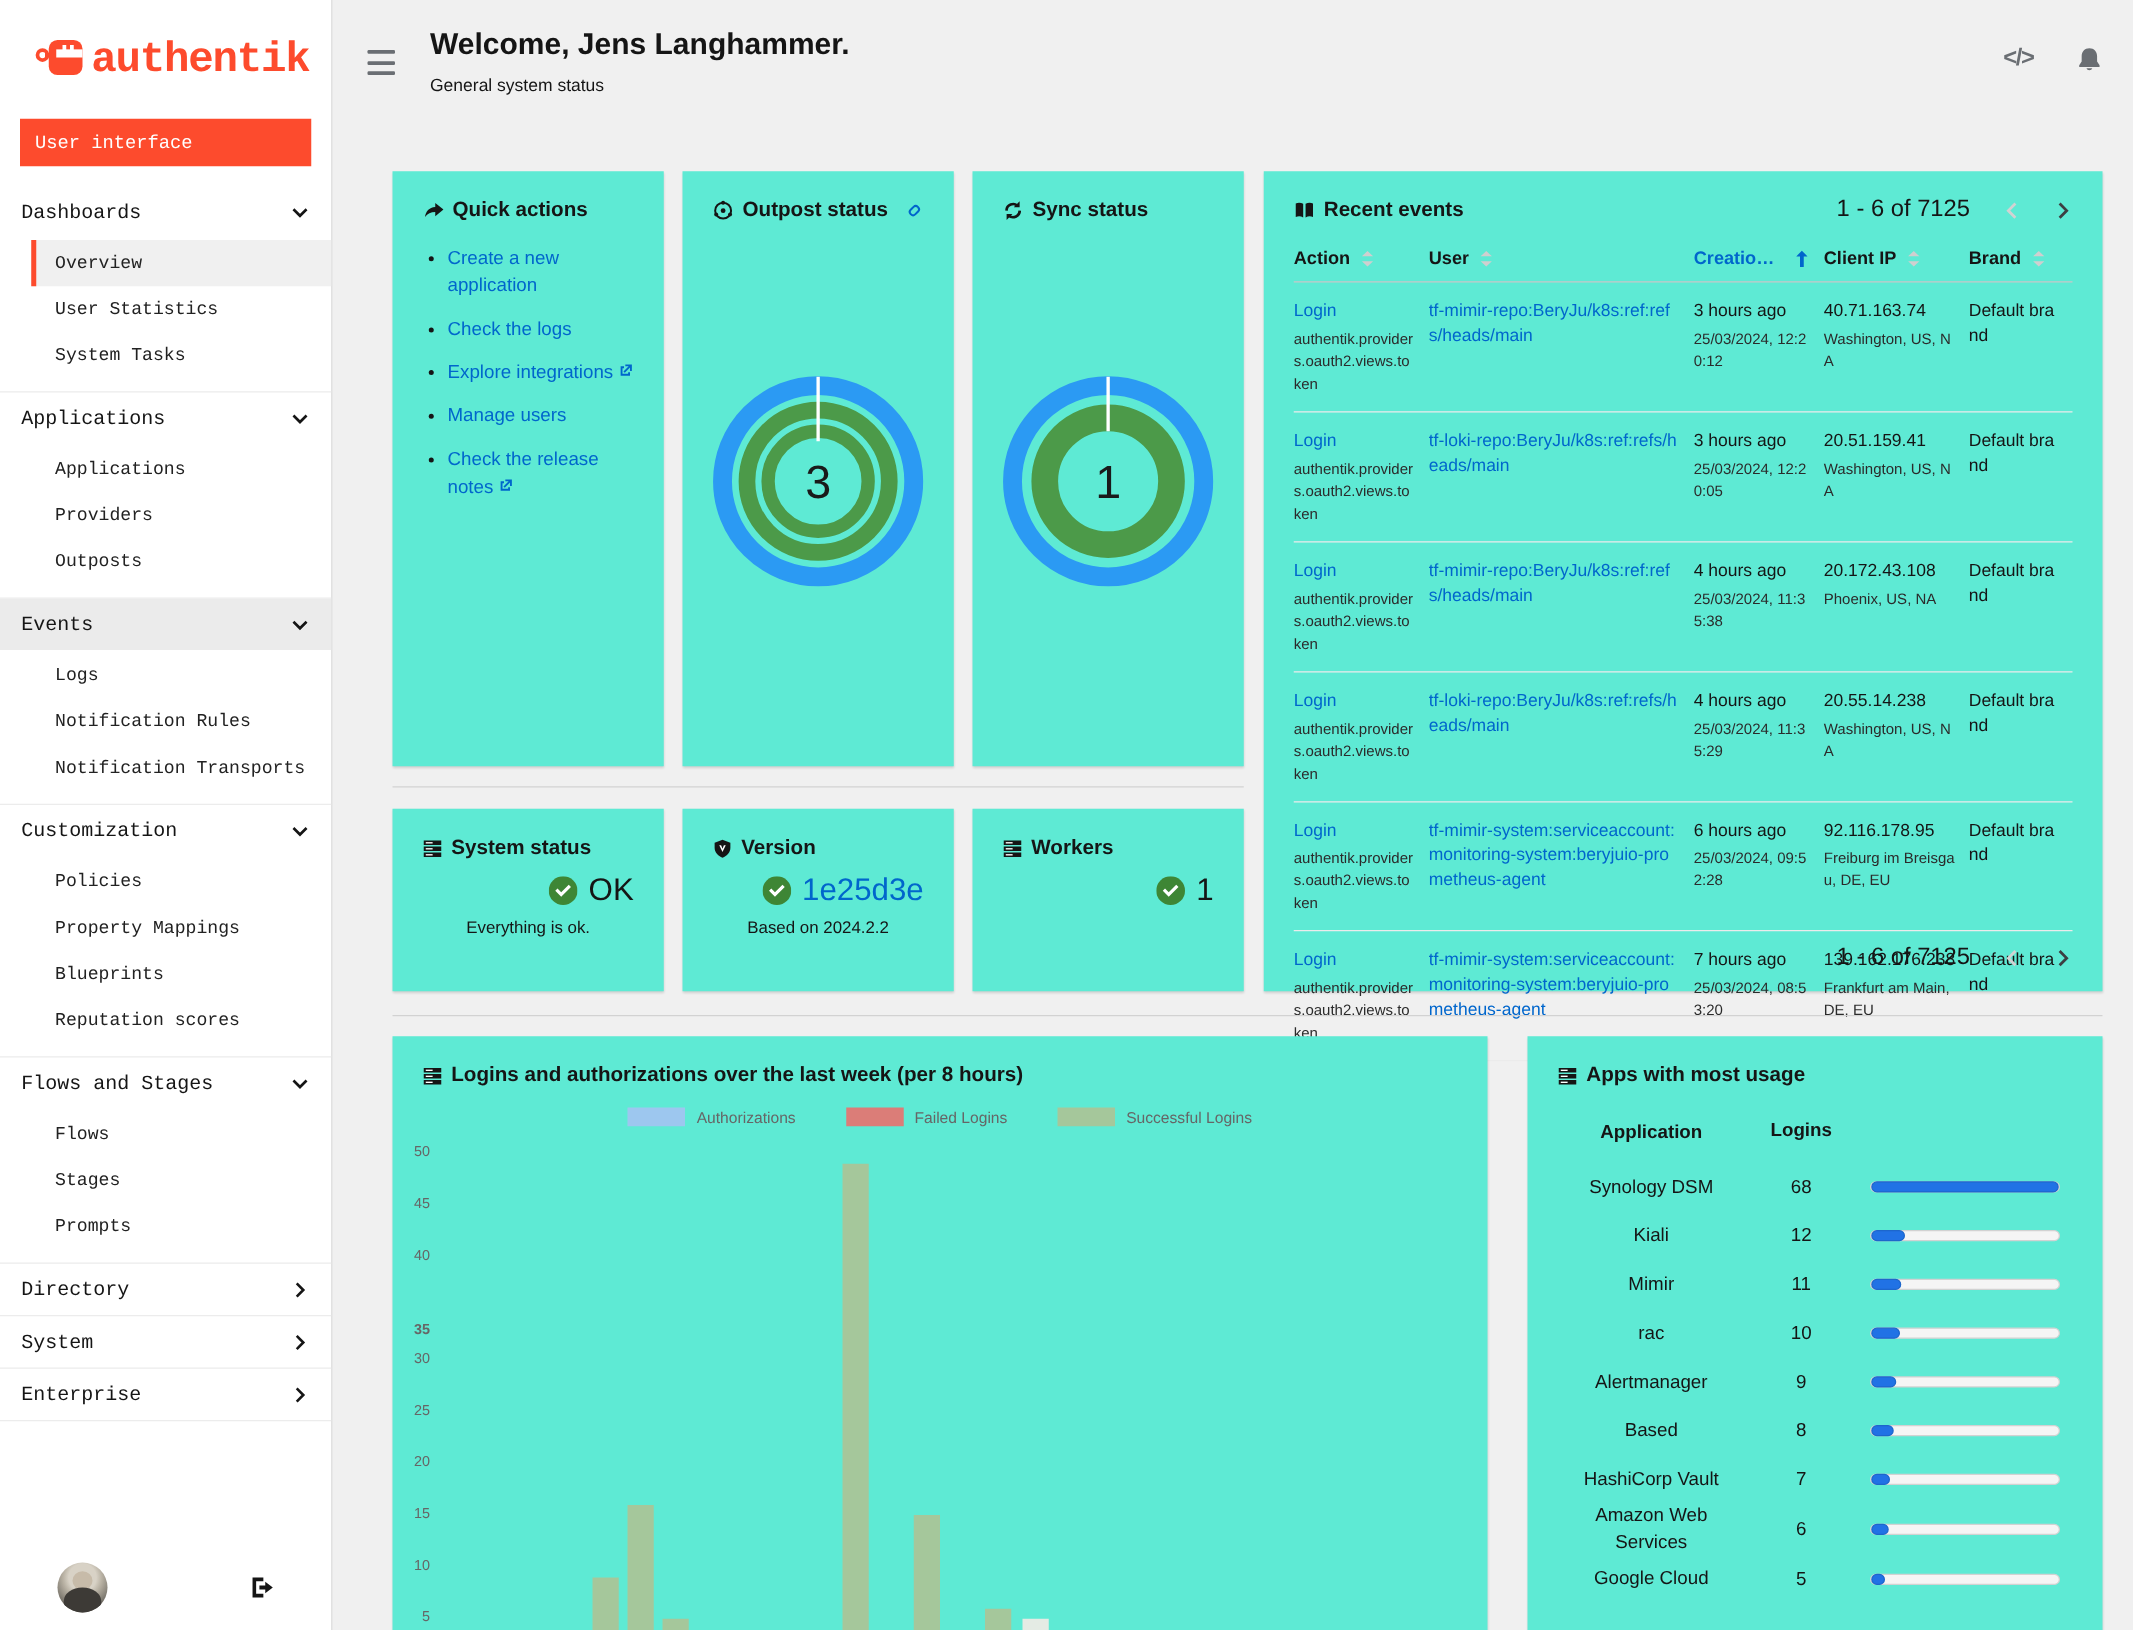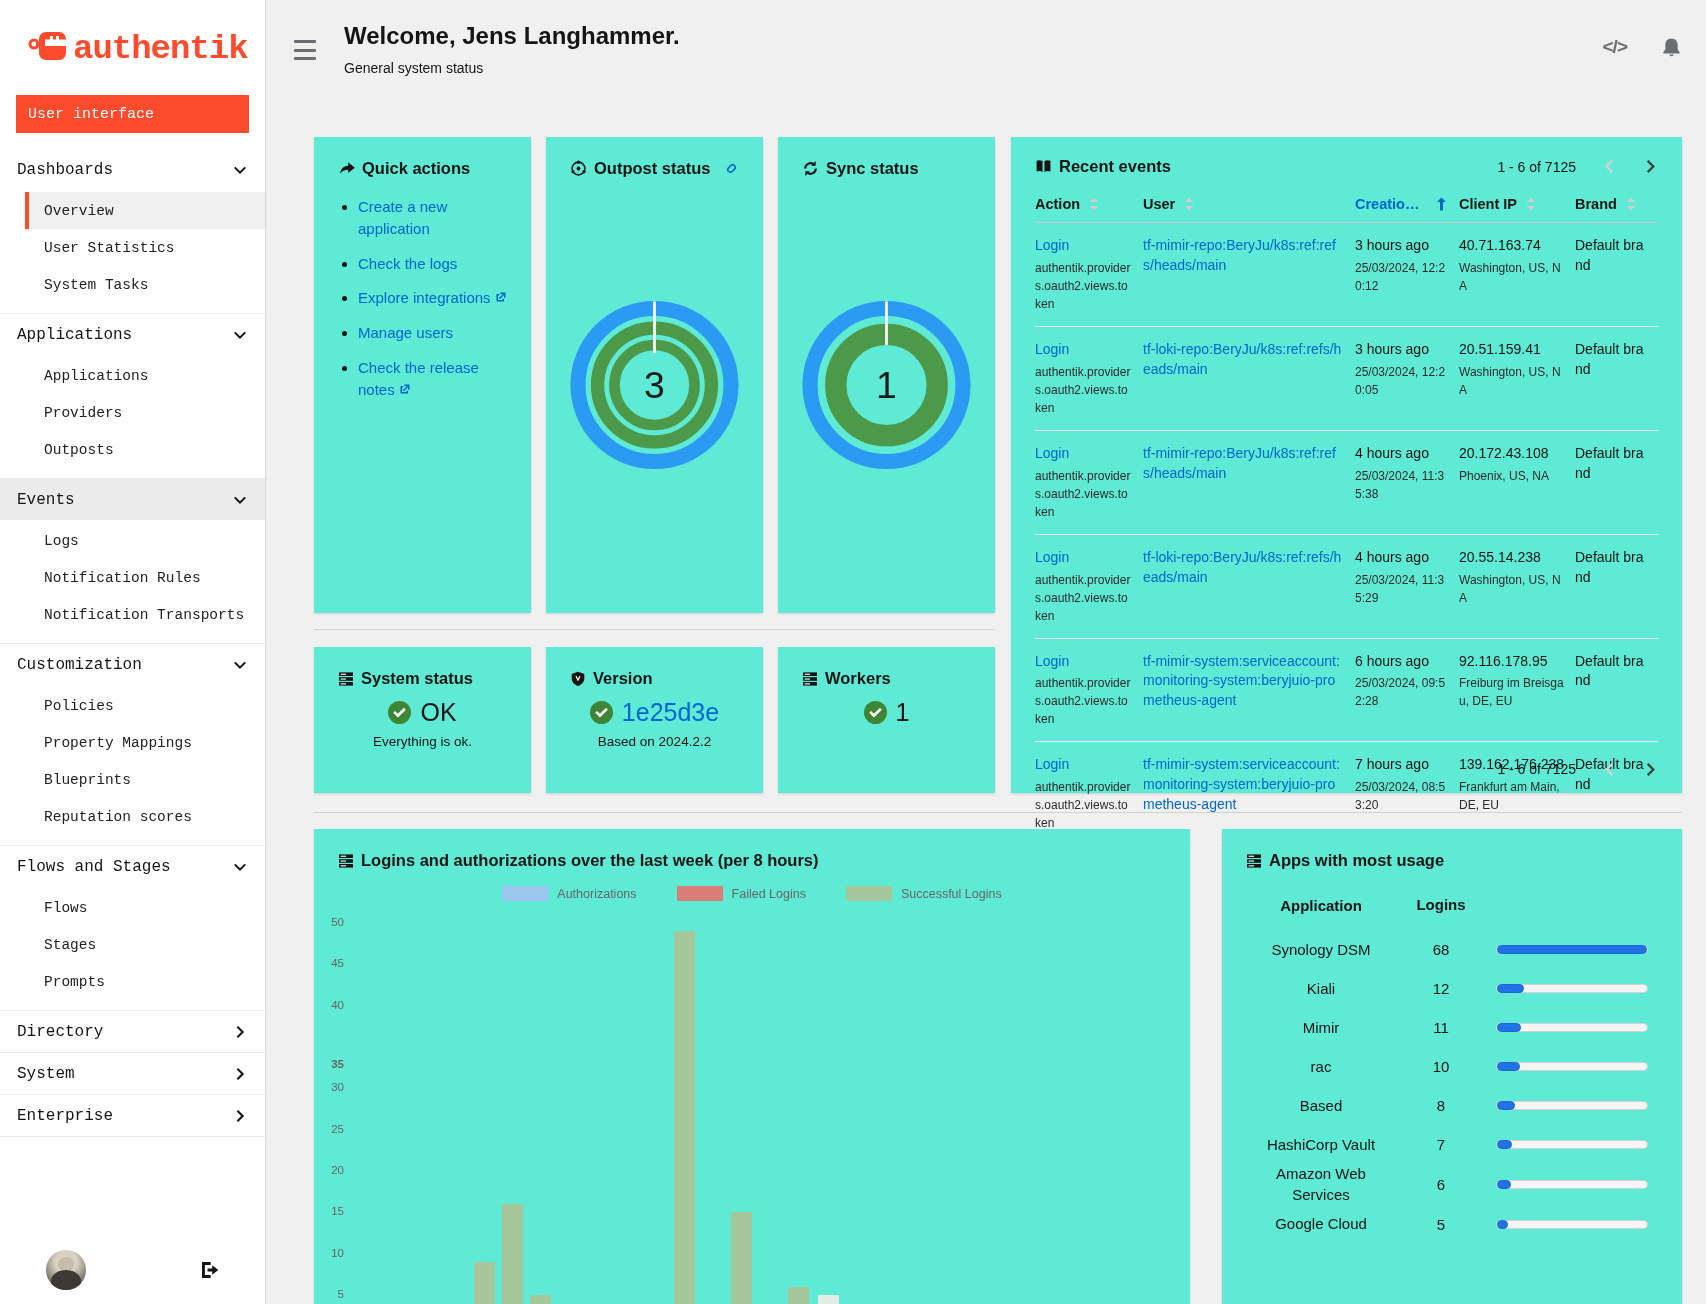--- a/index.html
+++ b/index.html
@@ -64,35 +64,35 @@
   .ext-ico { display:inline-block; margin-left:4px; }
 
   
   .donut-wrap { flex:1; display:flex; align-items:center; justify-content:center; }
   .donut-num { font-size:42px; fill:#1a1a1a; }
   .link-ico { margin-left:auto; }
 
   
   .ev-top { display:flex; align-items:center; padding:20px 24px 6px 24px; }
   .ev-pager { margin-left:auto; display:flex; align-items:center; gap:26px; }
-  .pager-label { font-size:14px; color:#151515; }
+  .pager-label { font-size:19px; color:#151515; }
   .pg-btn { display:flex; cursor:pointer; }
   .ev-grid { display:grid; grid-template-columns:108px 212px 104px 116px 83px; margin:0 24px; }
   .ev-grid.head { border-bottom:1px solid #c8c8c8; }
   .ev-grid.row { border-bottom:1px solid #ebebeb; }
   .ev-hcell { padding:14px 8px 10px 0; font-size:14.5px; font-weight:700; display:flex; align-items:center; gap:8px; cursor:pointer; }
   .ev-hcell.sorted { color:#0066cc; }
   .ev-hlabel { white-space:nowrap; overflow:hidden; text-overflow:ellipsis; max-width:72px; }
   .ev-cell { padding:13px 10px 13px 0; font-size:14px; line-height:1.42; word-break:break-word; }
   .ev-cell .sub { font-size:12px; color:#2b2b2b; margin-top:3px; line-height:1.5; word-break:break-all; }
   .ev-link { color:#0066cc; cursor:pointer; word-break:break-all; }
   .ev-bottom { position:absolute; right:24px; bottom:16px; display:flex; align-items:center; gap:26px; }
 
   
-  .st-value-row { display:flex; align-items:center; justify-content:center; gap:9px; margin-top:10px; }
+  .st-value-row { display:flex; align-items:center; justify-content:flex-end; gap:9px; margin-top:10px; }
   .st-value { font-size:25px; font-weight:500; }
   .st-value.link { color:#0066cc; font-weight:400; }
   .st-desc { text-align:center; font-size:13.5px; margin-top:7px; color:#151515; }
 
   
   .chart-legend { display:flex; justify-content:center; gap:40px; margin-top:16px; }
   .lg-item { display:flex; align-items:center; gap:9px; font-size:12.5px; color:#666; }
   .lg-swatch { width:46px; height:15px; }
   .chart-tick { position:absolute; left:2px; width:28px; text-align:right; font-size:11.5px; color:#666; }
   .chart-plot { position:absolute; left:30px; right:14px; top:94px; height:470px; }
@@ -722,20 +722,29 @@
         <div class="apps-row">
           <div class="col-app">rac</div>
           <div class="col-logins">10</div>
           <div class="col-bar">
             <div class="bar-track">
               <div class="bar-fill" style="width: 15%; background: rgb(33, 114, 229);"></div>
             </div>
           </div>
         </div>
         <div class="apps-row">
+          <div class="col-app">Alertmanager</div>
+          <div class="col-logins">9</div>
+          <div class="col-bar">
+            <div class="bar-track">
+              <div class="bar-fill" style="width: 13%; background: rgb(33, 114, 229);"></div>
+            </div>
+          </div>
+        </div>
+        <div class="apps-row">
           <div class="col-app">Based</div>
           <div class="col-logins">8</div>
           <div class="col-bar">
             <div class="bar-track">
               <div class="bar-fill" style="width: 12%; background: rgb(33, 114, 229);"></div>
             </div>
           </div>
         </div>
         <div class="apps-row">
           <div class="col-app">HashiCorp Vault</div>

